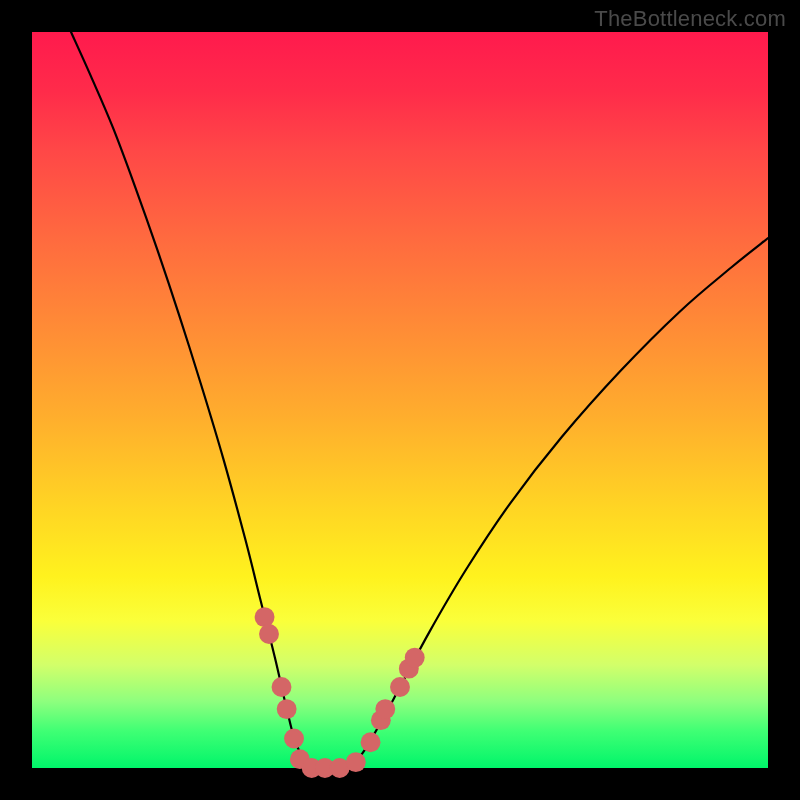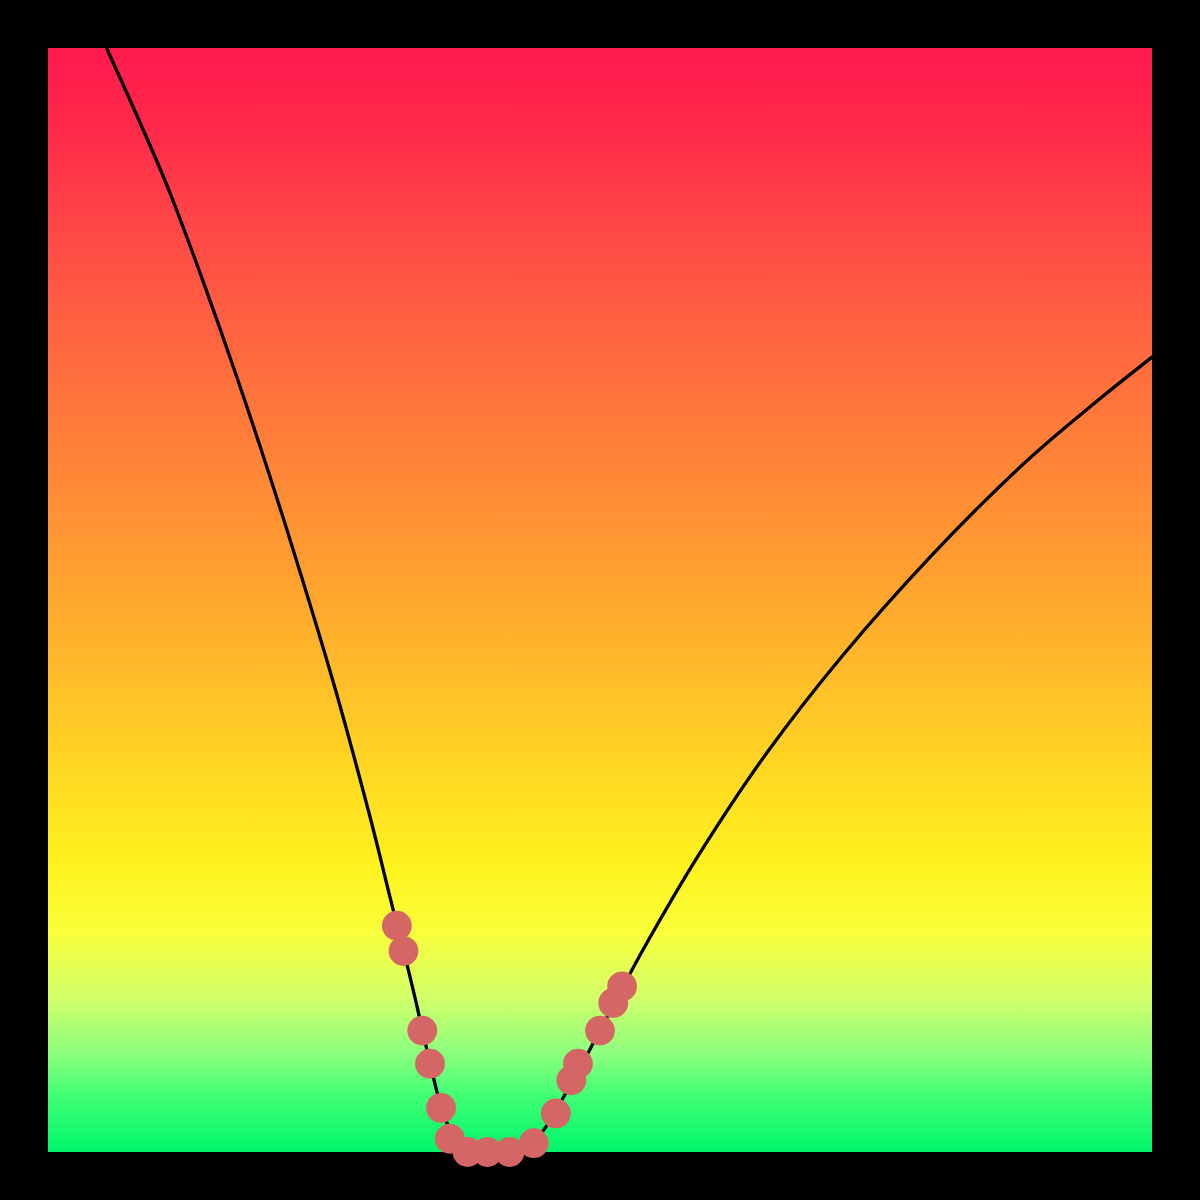--- a/index.html
+++ b/index.html
@@ -82,14 +82,15 @@
           <circle cx="338.56" cy="710.24" r="9.936" fill="#d46666"></circle>
           <circle cx="348.864" cy="688.1600000000001" r="9.936" fill="#d46666"></circle>
           <circle cx="353.28" cy="677.12" r="9.936" fill="#d46666"></circle>
           <circle cx="368" cy="655.04" r="9.936" fill="#d46666"></circle>
           <circle cx="376.832" cy="636.64" r="9.936" fill="#d46666"></circle>
           <circle cx="382.72" cy="625.6" r="9.936" fill="#d46666"></circle>
         </g>
     </svg>
   </div>
 
+  <div class="watermark">TheBottleneck.com</div>
 
 </div>
 
 </body></html>

